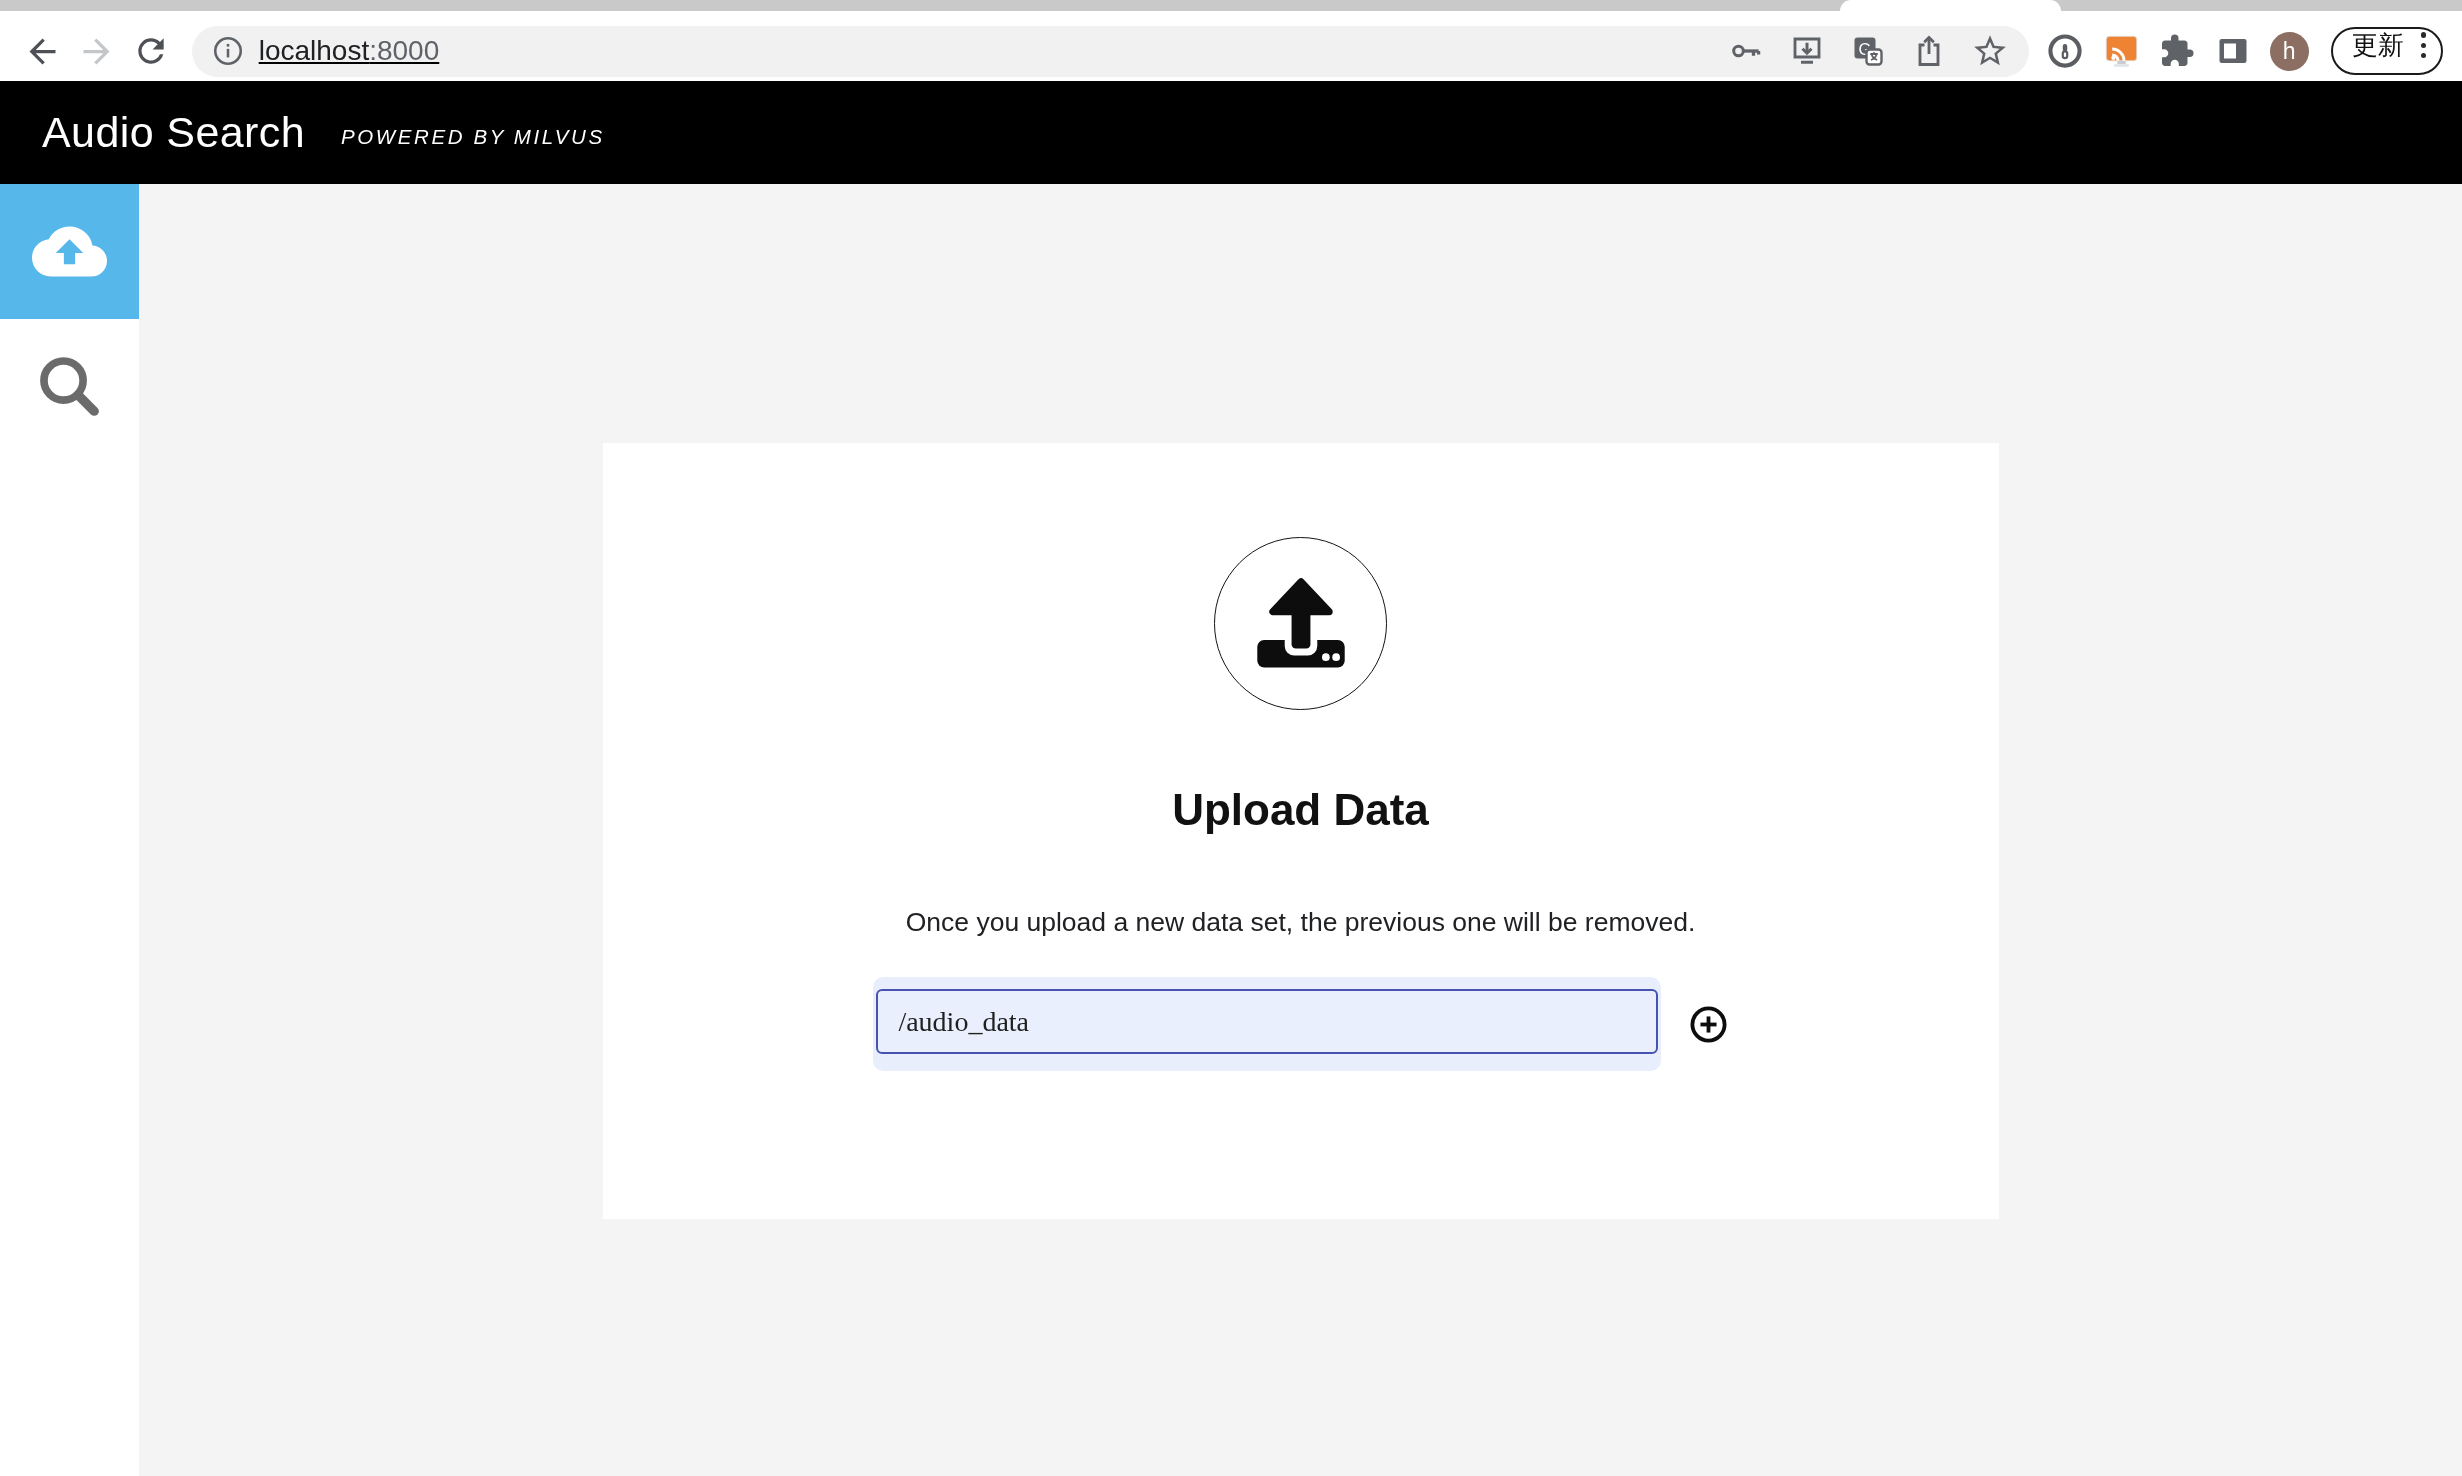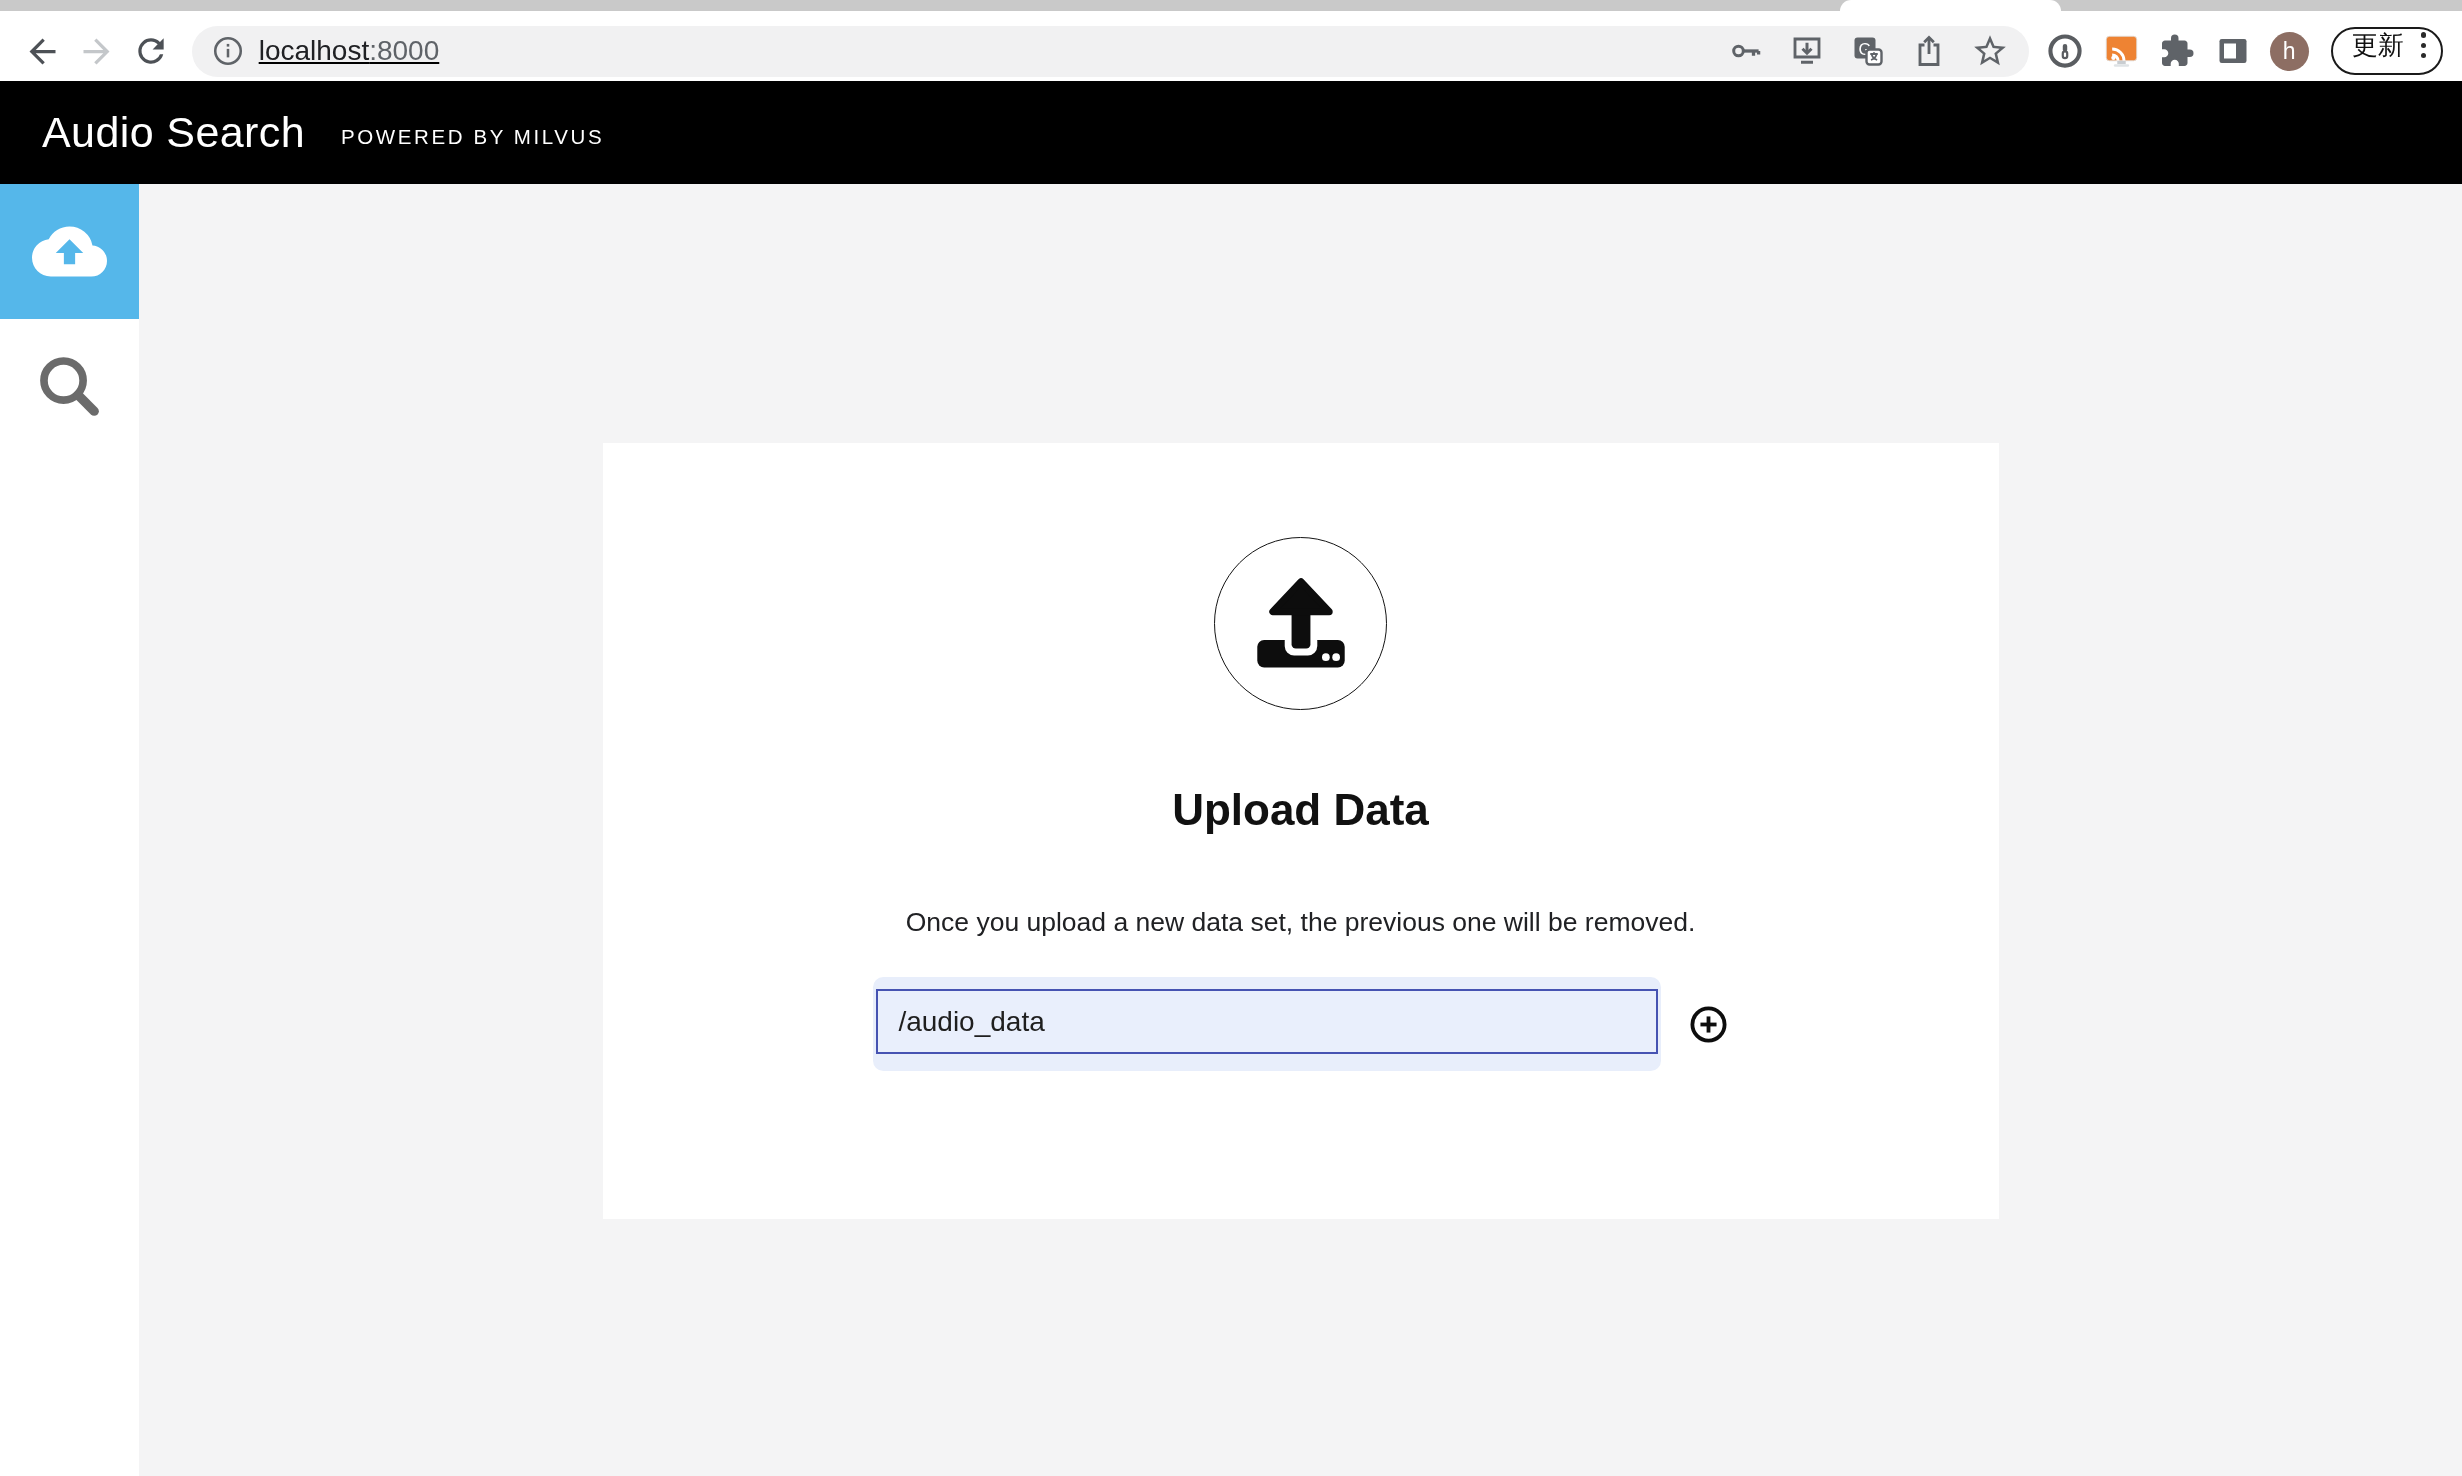--- a/index.html
+++ b/index.html
@@ -34,41 +34,41 @@
           margin-left:5.1px; cursor:pointer;}
   .updatepill .label{font-size:26px; color:#111;}
   .dots{display:flex; flex-direction:column; gap:5.1px; padding:3.4px;}
   .dots i{width:5.1px; height:5.1px; border-radius:50%; background:#2a2a2a;}
 
   
   .appheader{height:103px; background:var(--header-bg); display:flex;
              align-items:center; padding-left:42px;}
   .appheader .title{color:#fff; font-size:43px; font-weight:normal; letter-spacing:0.4px;}
   .appheader .subtitle{color:#fff; font-size:20.5px; letter-spacing:2.6px; margin-left:36px;
-             padding-top:8.6px;}
+             padding-top:8.6px;font-style:italic;}
 
   
   .main{display:flex; height:1293px; background:var(--page-bg);}
   .sidebar{width:139px; background:#ffffff; flex-shrink:0;}
   .sideitem{height:135px; display:flex; align-items:center; justify-content:center;
             cursor:pointer;}
   .sideitem.active{background:var(--accent-blue);}
   .content{flex:1; display:flex; justify-content:center;}
   .card{width:1396px; height:776px; margin-top:259px; background:#ffffff;
         display:flex; flex-direction:column; align-items:center;}
   .circle{width:173px; height:173px; border:1.7px solid #141414; border-radius:50%;
           margin-top:94px; display:flex; align-items:center; justify-content:center;}
   .panel-title{font-size:44px; font-weight:bold; color:#111; margin-top:75px;}
   .panel-desc{font-size:26.5px; color:#202124; margin-top:72px;}
   .inputrow{display:flex; align-items:center; margin-top:39px;}
   .halo{width:788px; height:94px; background:var(--input-halo); border-radius:10.3px;
         padding:12px 2.6px 17px 3.4px;}
   .pathinput{width:100%; height:65px; border:2.6px solid var(--input-border);
-        border-radius:0; background:var(--input-fill); font-size:28px; color:#1f1f1f;
-        padding:0 20.5px; outline:none; font-family:Liberation Sans, sans-serif;}
+        border-radius:6px; background:var(--input-fill); font-size:28px; color:#1f1f1f;
+        padding:0 20.5px; outline:none; font-family:Liberation Serif, serif;}
   .plusbtn{background:none; border:none; margin-left:27px; width:41px; height:41px;
         cursor:pointer; display:flex; align-items:center; justify-content:center;}
 </style>
 </head>
 <body>
 
 <div>
 
   <div class="tabstrip">
     <div class="tabtop"></div>

